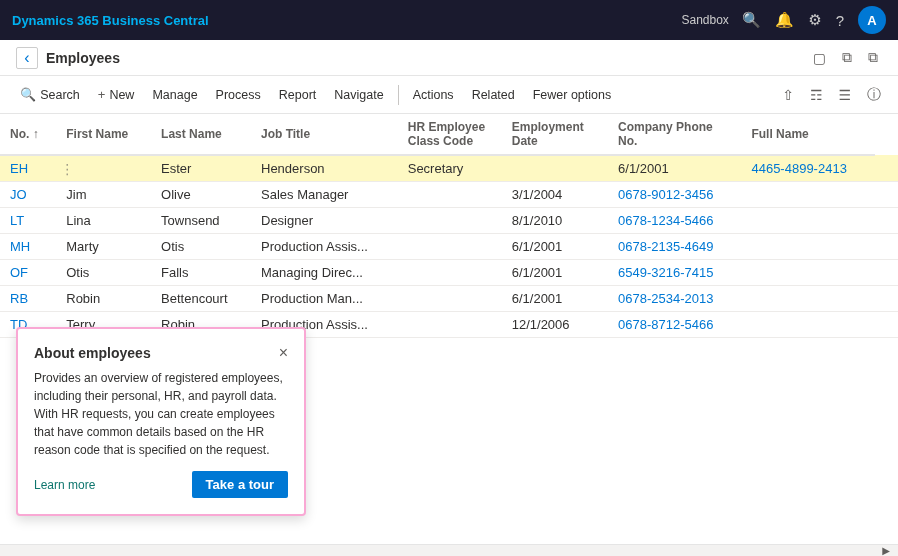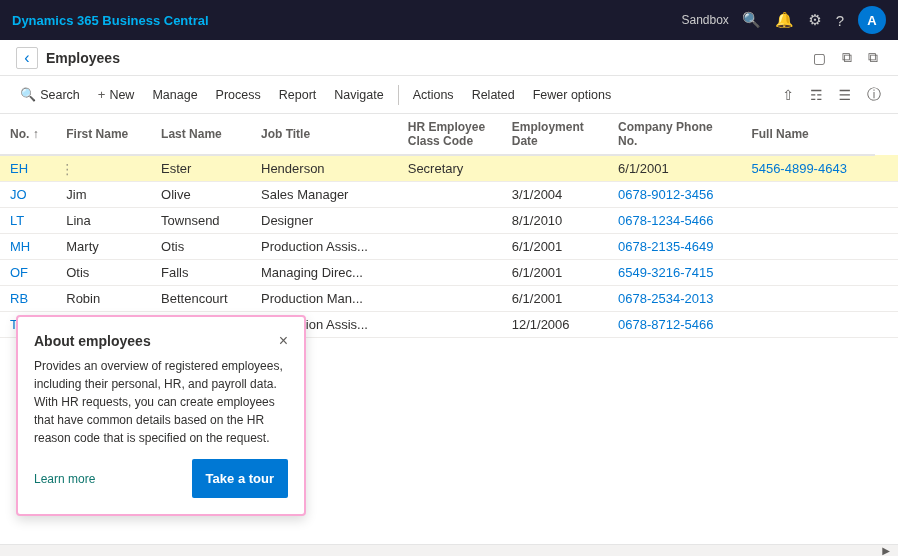--- a/index.html
+++ b/index.html
@@ -90,21 +90,21 @@
       z-index: 100;
     }
     .about-popup-header { display: flex; justify-content: space-between; align-items: flex-start; margin-bottom: 8px; }
     .about-popup-title { font-weight: 700; font-size: 14px; color: #323130; }
     .about-popup-close { cursor: pointer; color: #605e5c; font-size: 16px; line-height: 1; }
     .about-popup-body { font-size: 12px; color: #323130; line-height: 1.5; margin-bottom: 12px; }
     .about-popup-footer { display: flex; justify-content: space-between; align-items: center; }
     .learn-more { color: #0f766e; font-size: 12px; cursor: pointer; text-decoration: none; }
     .take-tour-btn {
       background: #0078d4; color: #fff; border: none;
-      padding: 12px 14px; font-size: 13px; font-weight: 600;
+      padding: 6px 14px; font-size: 13px; font-weight: 600;
       border-radius: 2px; cursor: pointer;
     }
 
     
     .bottom-scrollbar {
       height: 12px; background: #f3f2f1; border-top: 1px solid #e5e5e5;
       display: flex; align-items: center; justify-content: flex-end; padding-right: 8px;
     }
     .scroll-arrow { color: #605e5c; font-size: 10px; cursor: pointer; }
   </style>
@@ -192,21 +192,21 @@
       </thead>
       <tbody id="table-body">
       <tr class="selected">
             <td><span class="link-cell">EH</span></td>
             <td class="row-menu">⋮</td>
             <td>Ester</td>
             <td>Henderson</td>
             <td>Secretary</td>
             <td></td>
             <td>6/1/2001</td>
-            <td><span class="phone-cell">5456-4899-4643</span></td>
+            <td><span class="phone-cell">4465-4899-2413</span></td>
             <td></td>
           </tr>
           <tr>
             <td><span class="link-cell">JO</span></td>
             <td>Jim</td>
             <td>Olive</td>
             <td>Sales Manager</td>
             <td></td>
             <td>3/1/2004</td>
             <td><span class="phone-cell">0678-9012-3456</span></td>

